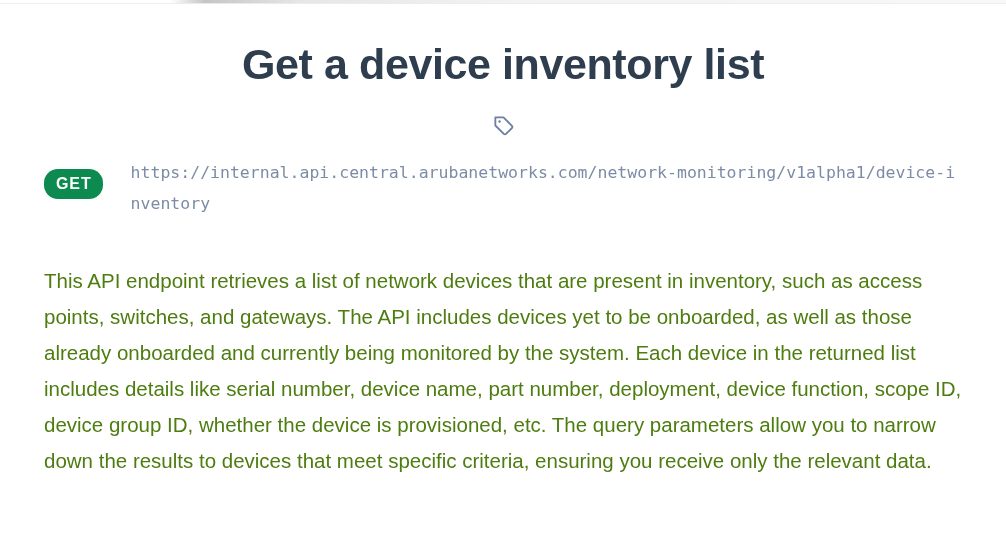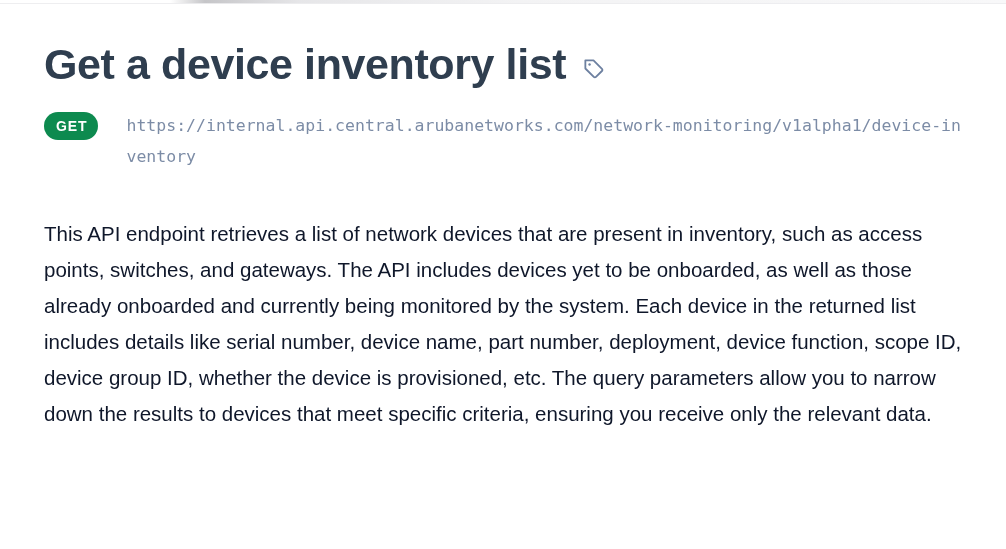--- a/index.html
+++ b/index.html
@@ -45,20 +45,21 @@
     box-sizing: border-box;
     width: 1006px;
   }
 
   
   .title-row {
     display: flex;
     align-items: center;
     gap: 16px;
     padding-top: 38px;
+    flex-direction: column;
   }
   .page-title {
     font-size: 43px;
     line-height: 52px;
     font-weight: bold;
     color: #2f3e4f;
     letter-spacing: -0.4px;
     margin: 0;
     white-space: nowrap;
   }
@@ -73,46 +74,46 @@
   
   .endpoint-row {
     display: flex;
     align-items: flex-start;
     margin-top: 20px;
   }
   .method-badge {
     flex: 0 0 auto;
     background: #0d8a4f;
     color: #ffffff;
-    font-size: 14px;
+    font-size: 16px;
     font-weight: bold;
     letter-spacing: 0.9px;
     line-height: 1;
     padding: 7px 11px 7px 12px;
     border-radius: 14px;
-    margin-top: 2px;
+    margin-top: 12px;
     user-select: none;
   }
   .endpoint-url {
     font-family: "DejaVu Sans Mono", "Liberation Mono", monospace;
     font-size: 16.5px;
     line-height: 31px;
     color: #7c8ca6;
     margin-left: 28px;
     width: 840px;
     word-break: break-all;
     white-space: pre-wrap;
   }
 
   
   .description {
     margin-top: 44px;
     font-size: 20.5px;
     line-height: 36px;
-    color: #0f172a;
+    color: #4d7c0f;
     width: 925px;
   }
 </style>
 </head>
 <body>
 
 <div class="top-edge"></div>
 <div class="top-edge-line"></div>
 
 <div class="page">

